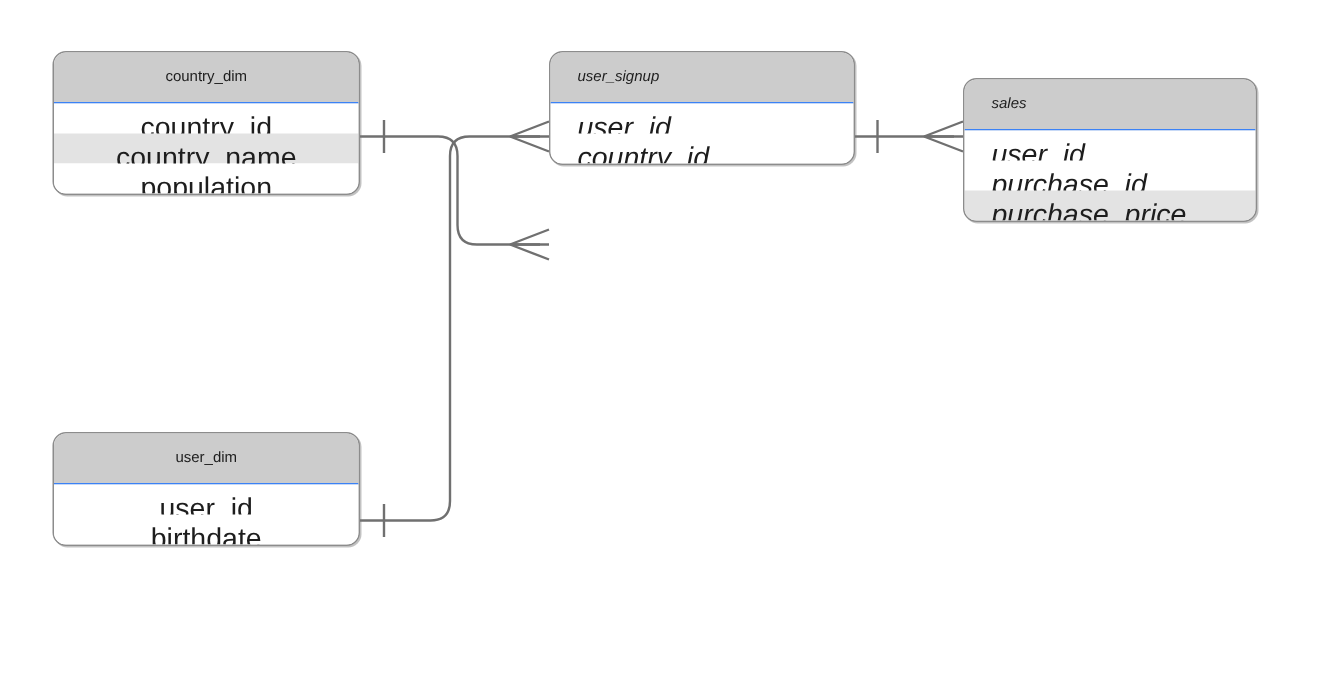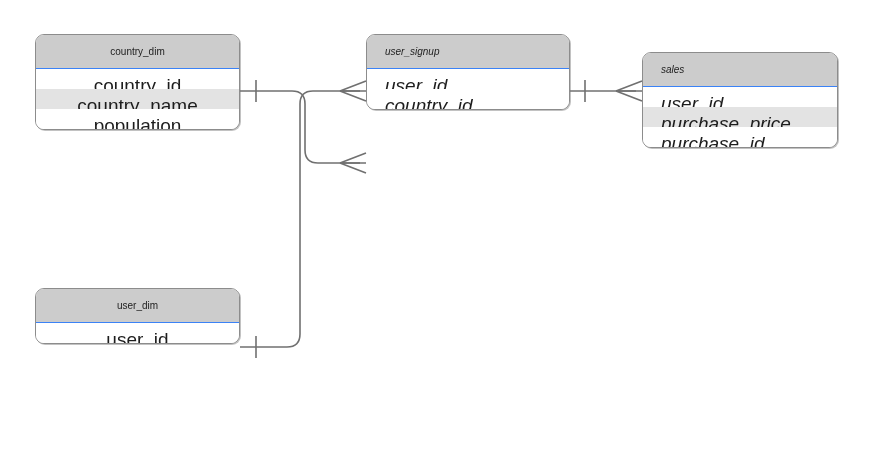--- a/index.html
+++ b/index.html
@@ -119,22 +119,23 @@
 
   <div class="entity align-left" style="left:366px; top:34px; width:204px;">
     <div class="ent-title">user_signup</div>
     <div class="ent-row">user_id</div>
     <div class="ent-row">country_id</div>
   </div>
 
   <div class="entity align-left" style="left:642px; top:52px; width:196px;">
     <div class="ent-title">sales</div>
     <div class="ent-row">user_id</div>
+    <div class="ent-row">purchase_id</div>
     <div class="ent-row alt">purchase_price</div>
-    <div class="ent-row">purchase_id</div>
   </div>
 
   <div class="entity align-center" style="left:35px; top:288px; width:205px;">
     <div class="ent-title">user_dim</div>
     <div class="ent-row">user_id</div>
+    <div class="ent-row">birthdate</div>
   </div>
 
 </div>
 
 </body></html>

